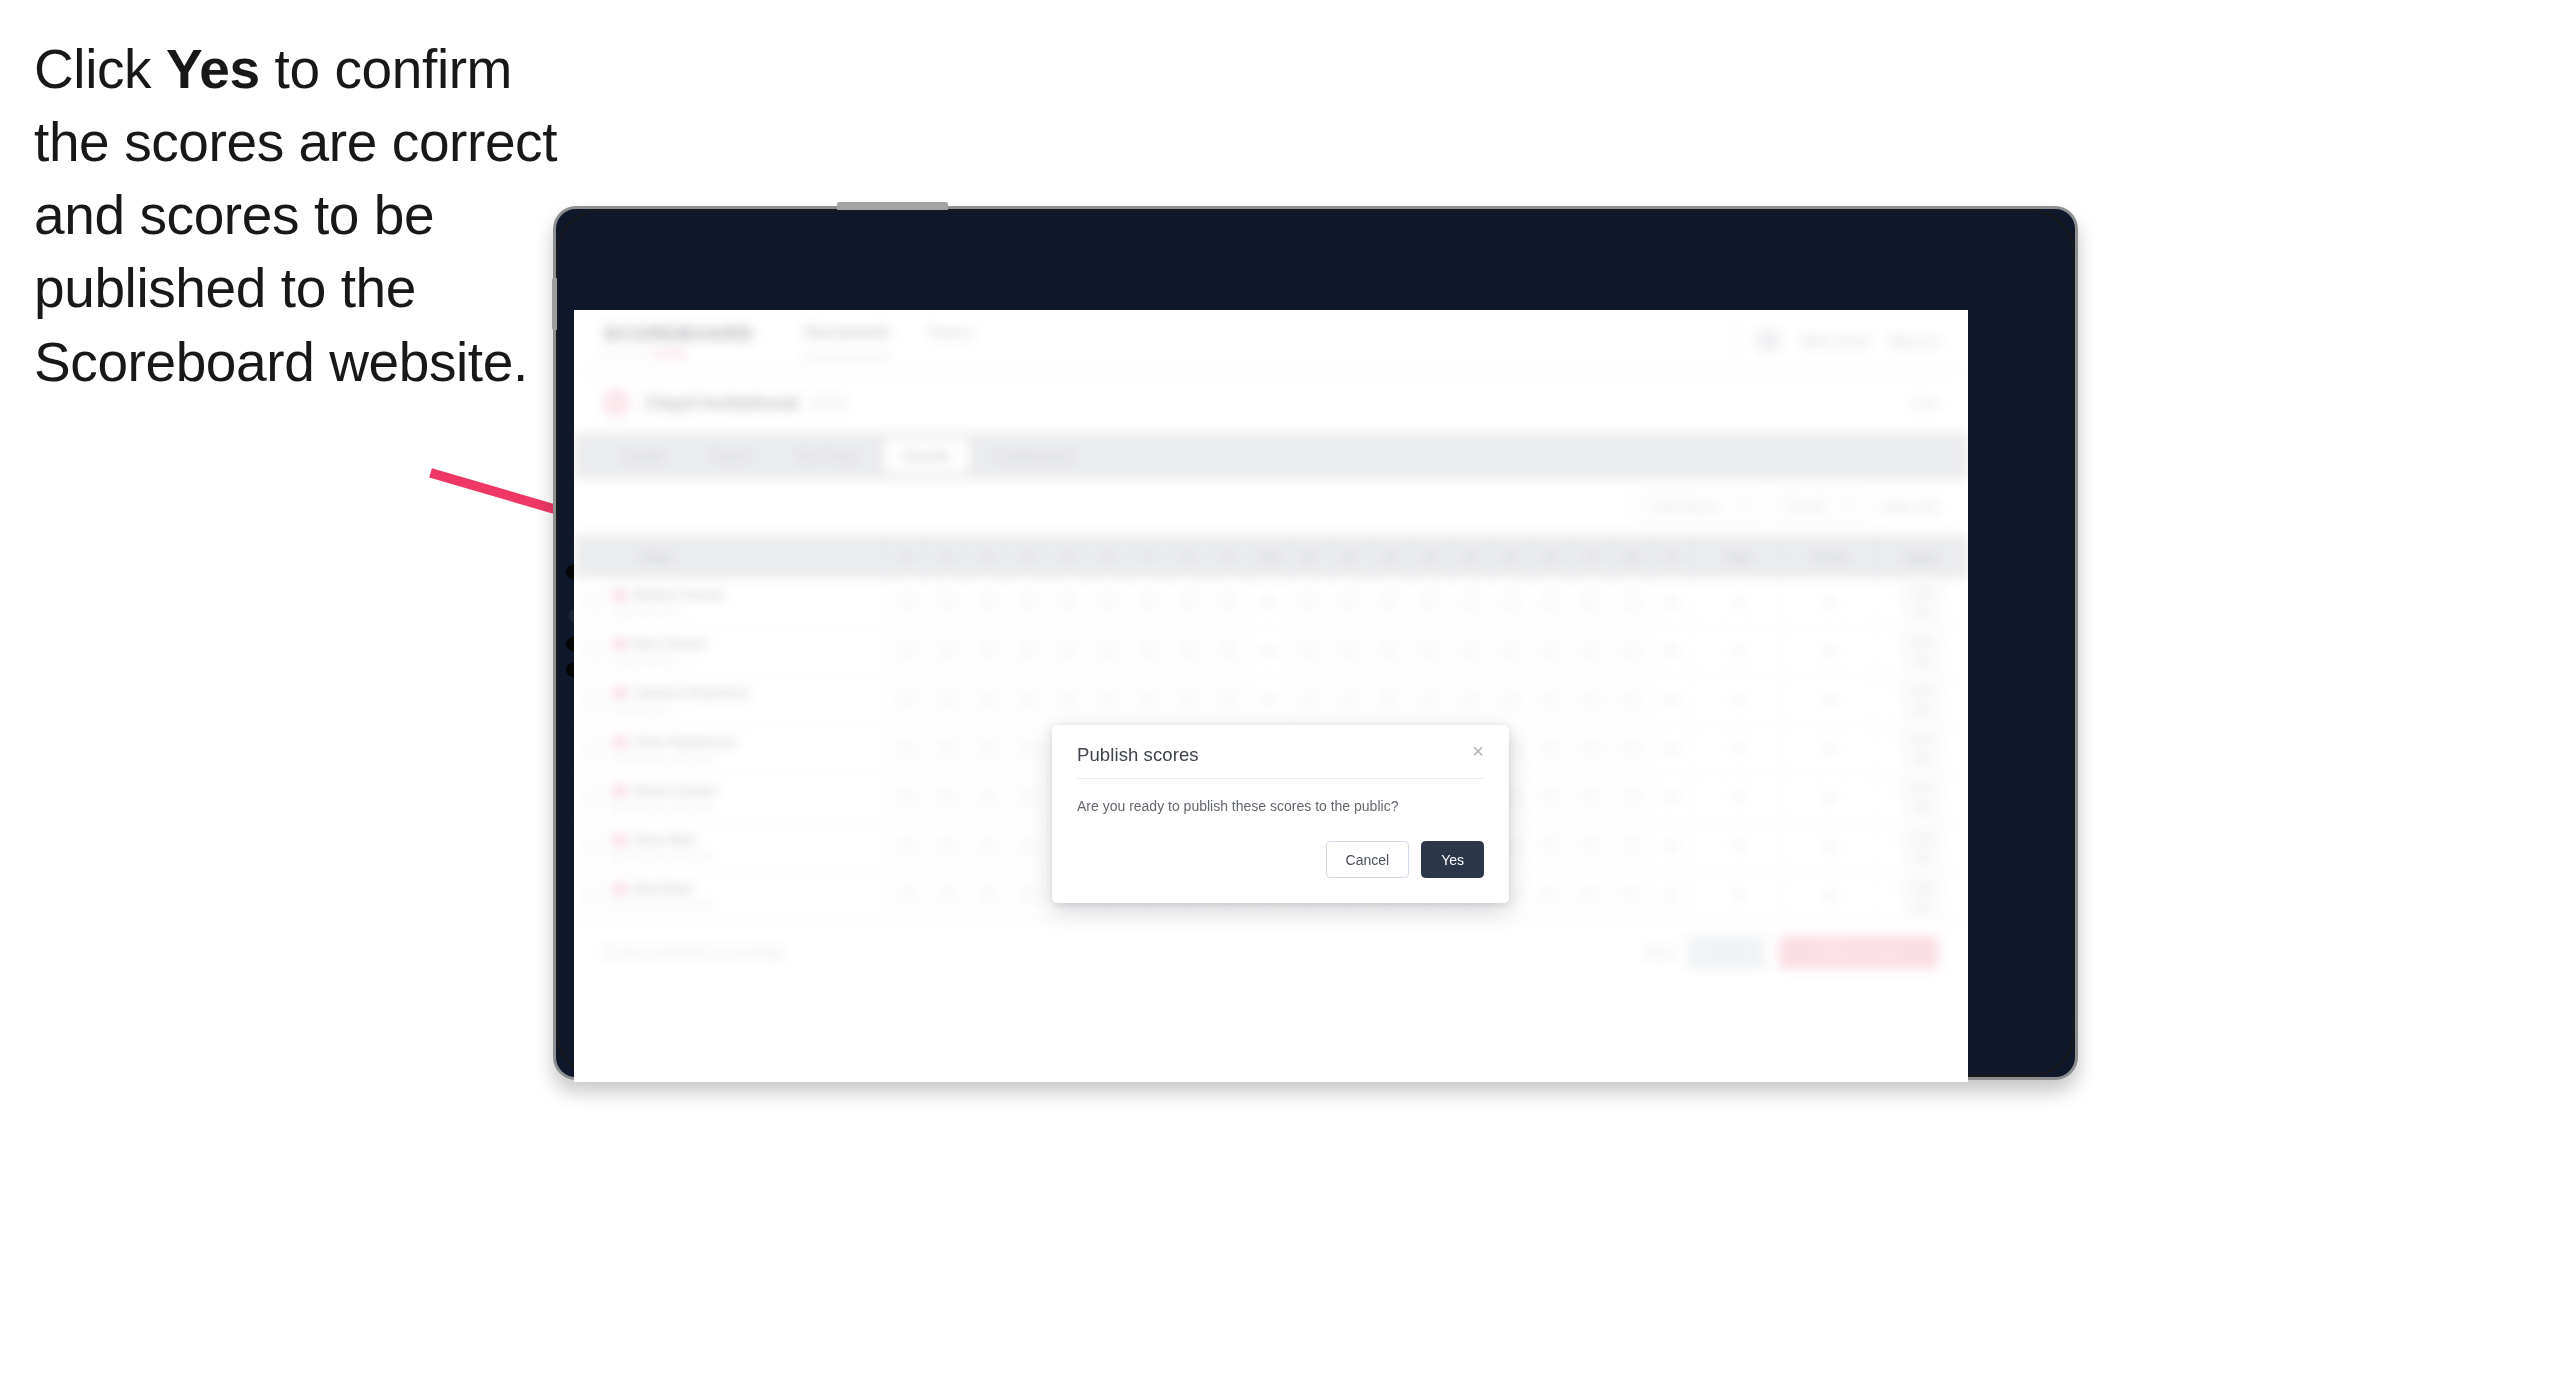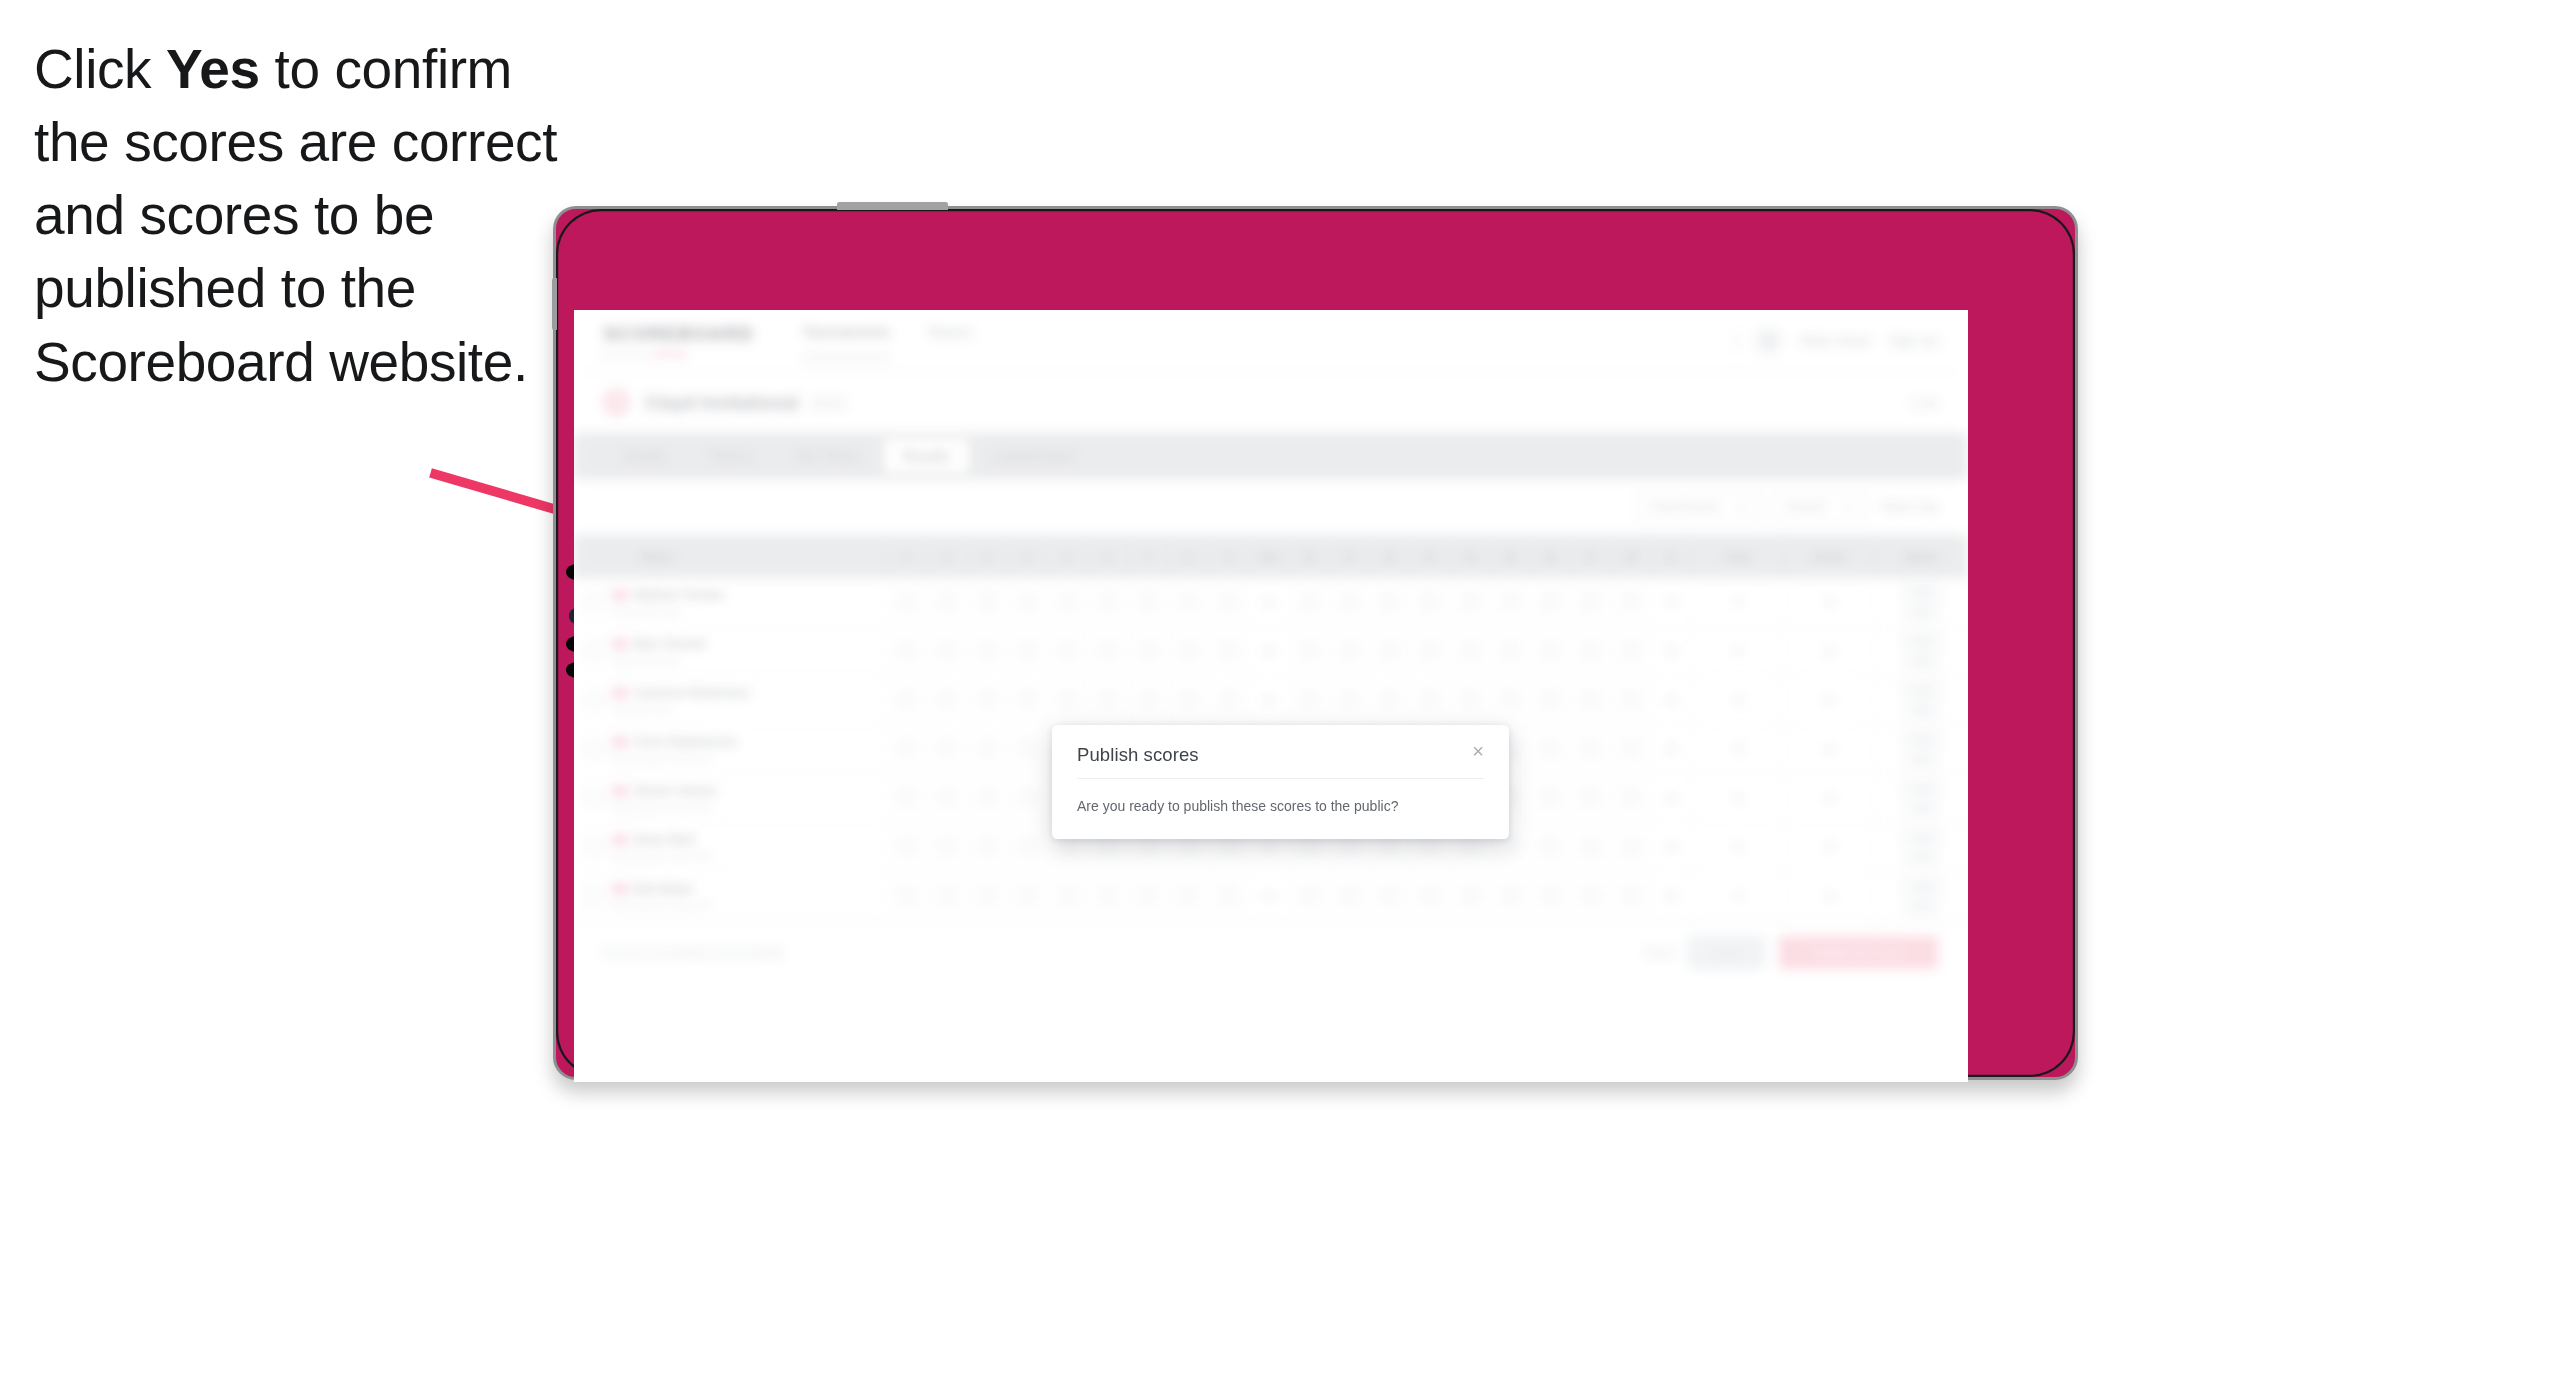--- a/index.html
+++ b/index.html
@@ -38,21 +38,21 @@
     pointer-events: none;
   }
 
   
   #tablet {
     position: absolute;
     left: 553px;
     top: 206px;
     width: 1525px;
     height: 874px;
-    background: #be185d;
+    background: #0f172a;
     border-radius: 23px;
     border: 3.7px solid #8d8f91;
     box-sizing: border-box;
     box-shadow: 0 12px 19px rgba(0,0,0,0.22);
   }
   #tablet-inner-sheen {
     position: absolute;
     inset: 0;
     border-radius: 45px;
     box-shadow: inset 0 0 0 2.2px #18191b;
@@ -793,17 +793,21 @@
     </div>
 
     <div id="modal-scrim"></div>
 
     <div id="modal">
       <div id="modal-header">
         <div id="modal-title">Publish scores</div>
         <div id="modal-close">×</div>
       </div>
       <div id="modal-body">Are you ready to publish these scores to the public?</div>
+      <div id="modal-actions">
+        <div class="m-btn" id="btn-cancel">Cancel</div>
+        <div class="m-btn" id="btn-yes">Yes</div>
+      </div>
     </div>
 
   </div>
 </div>
 
 
 </body></html>

